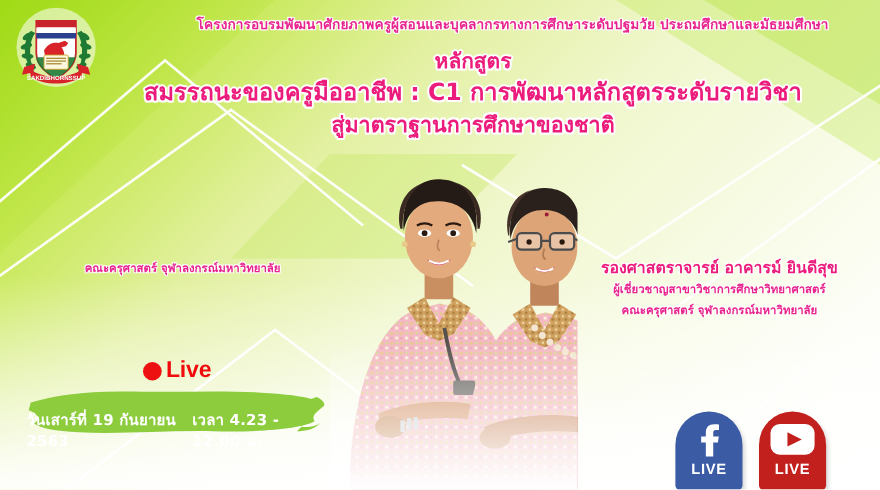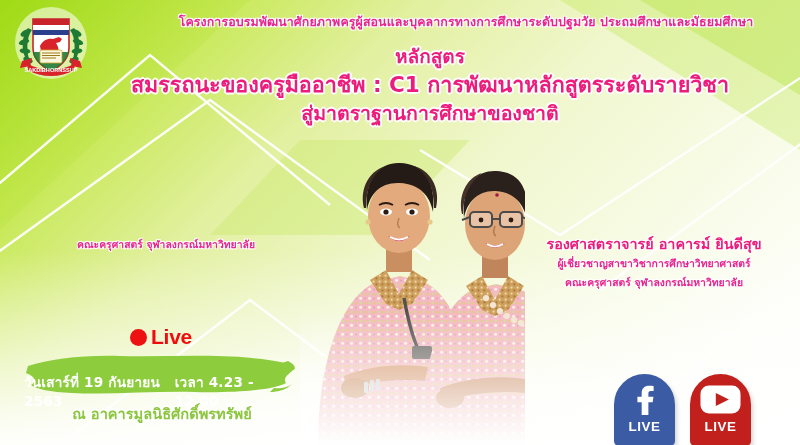--- a/index.html
+++ b/index.html
@@ -353,21 +353,20 @@
                C26 40 12 37 7 33 C14 29 10 24 2 21 Z" fill="#8ccc3d"></path>
       <path d="M264 9 C270 12 272 15 270 18 C266 15 262 12 258 11 Z" fill="#8ccc3d"></path>
       <path d="M250 36 C258 37 264 35 268 32 C262 38 254 40 246 40 Z" fill="#8ccc3d"></path>
     </svg>
   </div>
   <div class="brush-text">
     <div class="brush-line">วันเสาร์ที่ 19 กันยายน 2563</div>
     <div class="brush-line">เวลา 4.23 - 12.00 น.</div>
   </div>
 
-  <div class="venue">ณ อาคารมูลนิธิศักดิ์พรทรัพย์</div>
 
   <div class="badge fb">
     <div class="badge-glyph">
       <svg viewBox="0 0 26 34" width="23" height="32">
         <path d="M17.4 34 V19.6 H22.2 L23.1 13.3 H17.4 V9.6
                  C17.4 7.9 17.9 6.8 20.4 6.8 H23.3 V1.1
                  C22.7 1 20.6 0.8 18.2 0.8 C13.1 0.8 9.8 3.8 9.8 9.1 V13.3
                  H5 V19.6 H9.8 V34 Z" fill="#ffffff"></path>
       </svg>
     </div>

